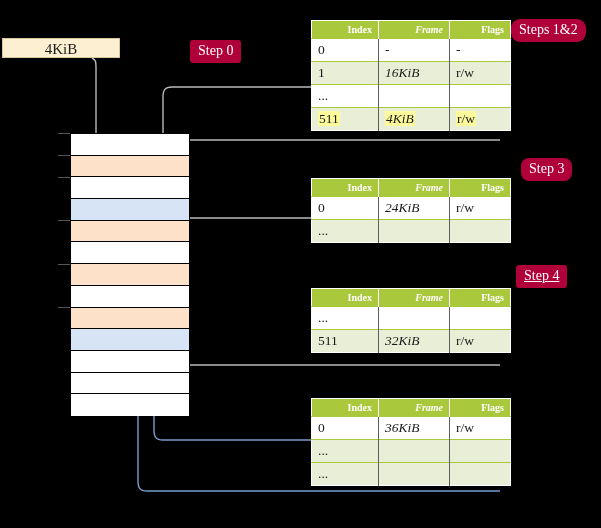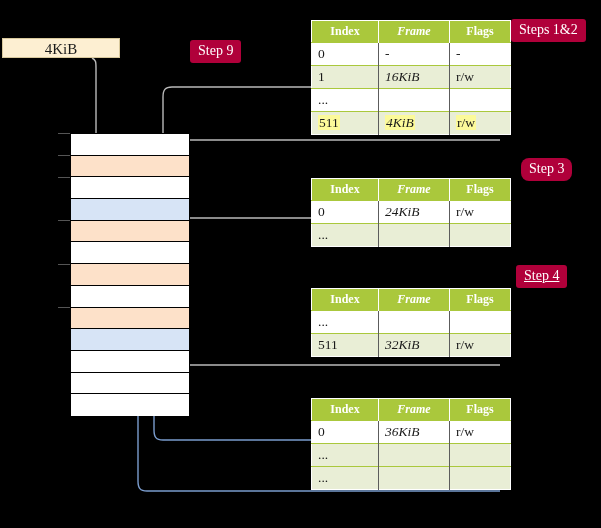--- a/index.html
+++ b/index.html
@@ -78,24 +78,24 @@
     border-collapse: collapse;
     background: #ffffff;
     font-size: 13.5px;
     color: #1a1a1a;
     border: 1.5px solid #ffffff;
   }
   .pt th {
     background: #aac83c;
     color: #ffffff;
     font-weight: bold;
-    text-align: center;
+    text-align: right;
     padding: 3px 6px;
     border-right: 1.5px solid #ffffff;
-    font-size: 12px;
+    font-size: 10px;
   }
   .pt th:last-child { border-right: none; margin-top: 16px; }
   .pt td {
     padding: 3px 6px;
     border-right: 1px solid #5c5c5c;
     border-top: 1px solid #aac83c;
     height: 14px;
     vertical-align: middle;
     white-space: nowrap;
   }
@@ -139,22 +139,22 @@
 
   <path d="M 500 365 L 190 365 C 182 365 180 362 180 355 L 180 315" fill="none" stroke="#b9b9b9" stroke-width="1.4" marker-end="url(#ag)"></path>
 
   <path d="M 500 440 L 163 440 C 156 440 154 437 154 430 L 154 330" fill="none" stroke="#7a9ccd" stroke-width="1.4" marker-end="url(#ab)"></path>
 
   <path d="M 500 491 L 147 491 C 140 491 138 488 138 481 L 138 212" fill="none" stroke="#7a9ccd" stroke-width="1.4" marker-end="url(#ab)"></path>
 </svg>
 
 <div class="size-label" style="left:2px; top:38px; width:118px;">4KiB</div>
 
-<div class="step-badge" style="left:190px; top:40px;">Step 9</div>
-<div class="step-badge" style="left:511px; top:19px;">Steps 1&amp;2</div>
+<div class="step-badge" style="left:190px; top:40px;">Step 0</div>
+<div class="step-badge" style="left:511px; top:19px;border-radius:9px;">Steps 1&amp;2</div>
 <div class="step-badge" style="left:521px; top:158px;border-radius:8px;">Step 3</div>
 <div class="step-badge" style="left:516px; top:265px;text-decoration:underline;">Step 4</div>
 
 <div class="tick" style="top:133px;"></div>
 <div class="tick" style="top:155px;"></div>
 <div class="tick" style="top:177px;"></div>
 <div class="tick" style="top:220px;"></div>
 <div class="tick" style="top:264px;"></div>
 <div class="tick" style="top:307px;"></div>
 

